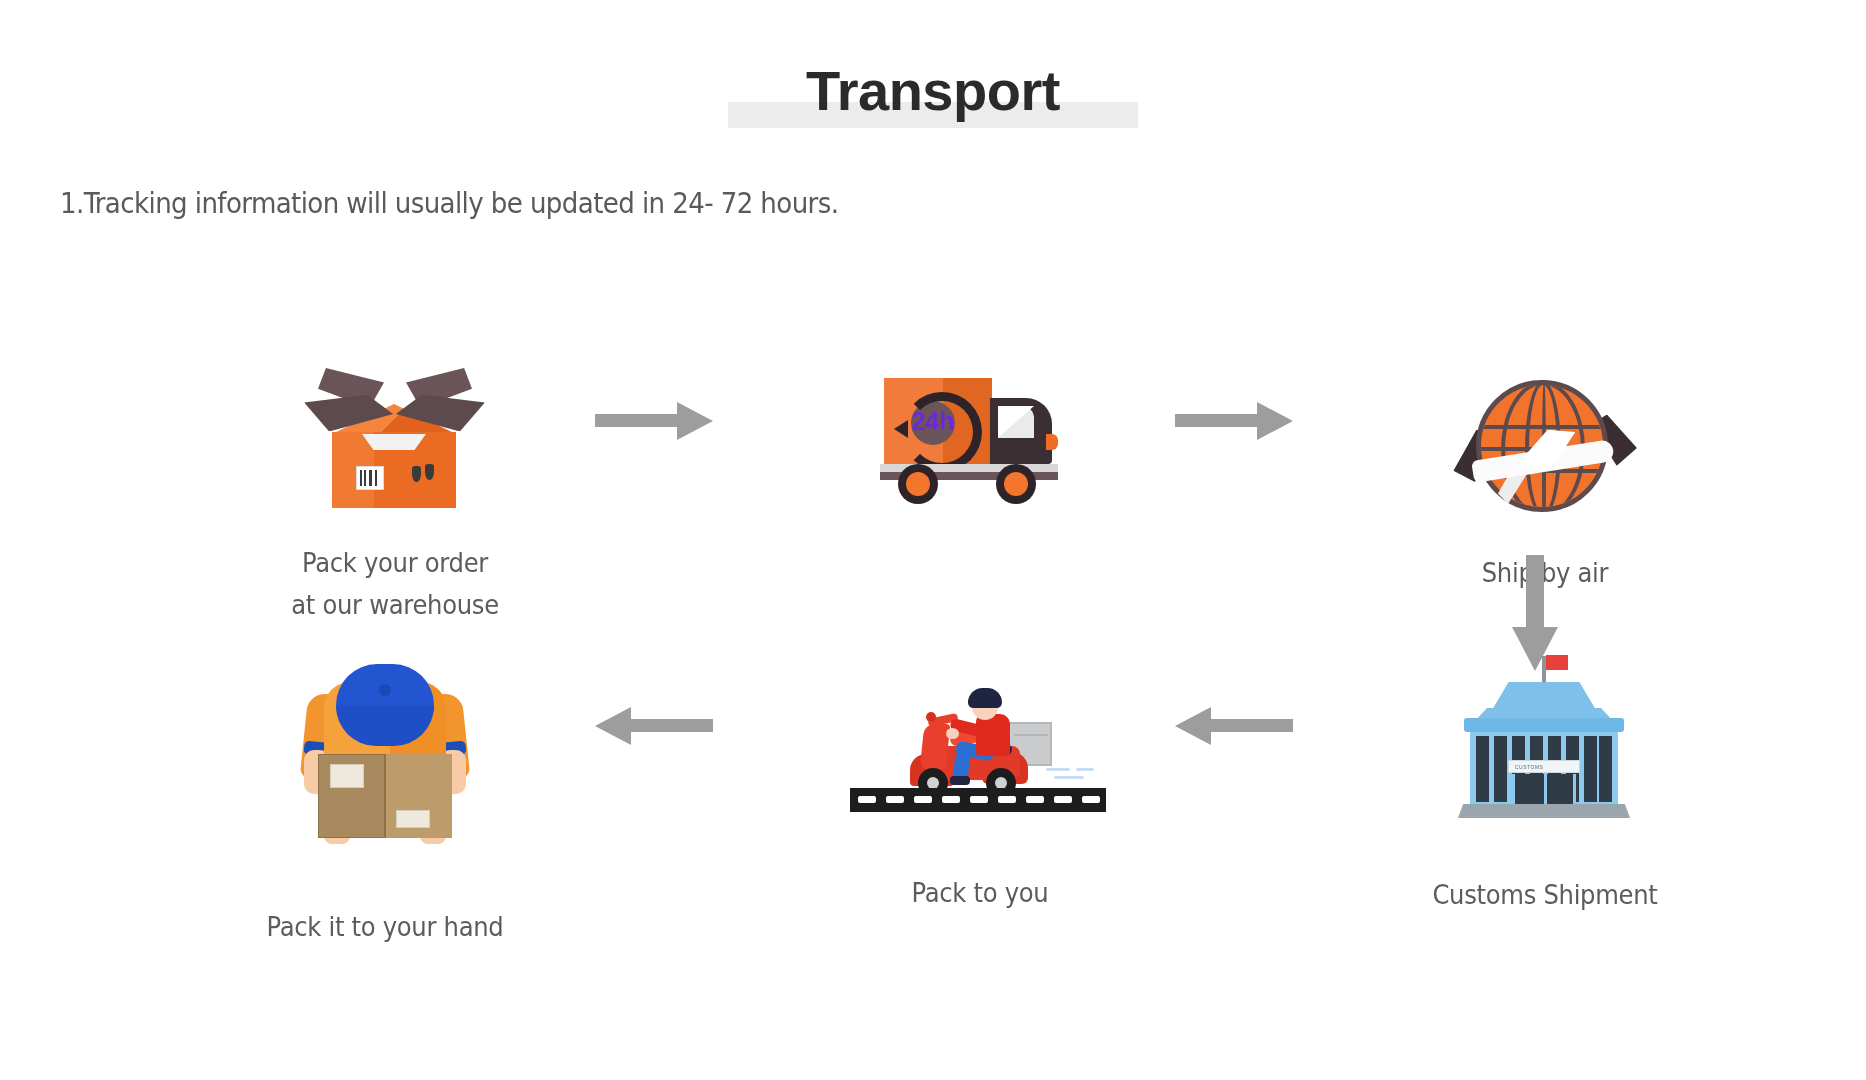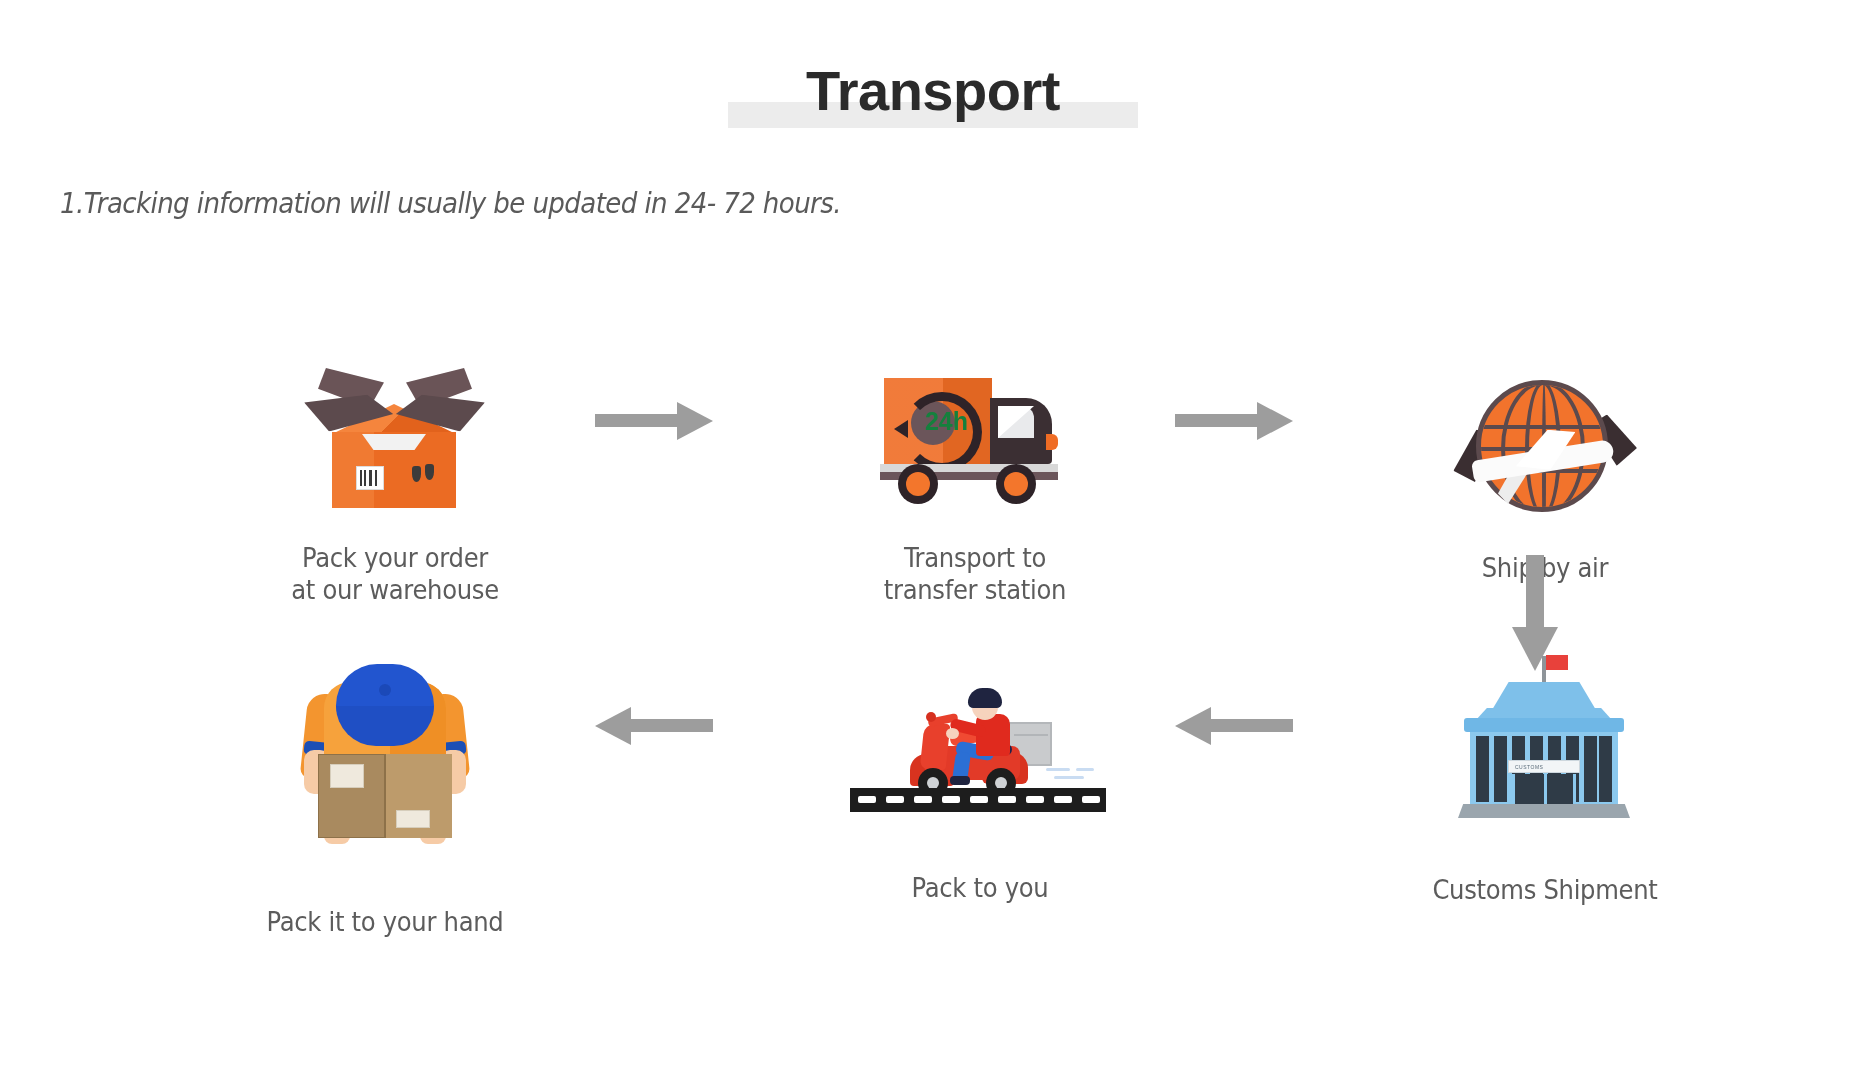--- a/index.html
+++ b/index.html
@@ -50,21 +50,21 @@
     left: 60px;
     top: 182px;
     width: 1700px;
     font-size: 29px;
     line-height: 43px;
     color: #5a5a5a;
     font-family: "DejaVu Sans", sans-serif;
     font-stretch: condensed;
     letter-spacing: -0.6px;
   }
-  .body-line { white-space: normal; font-style: italic; }
+  .body-line { white-space: normal; }
 
   
   .flow {
     position: absolute;
     left: 0;
     top: 360px;
     width: 1866px;
     height: 720px;
   }
   .cell {
@@ -73,21 +73,21 @@
   }
   .icon-box {
     position: relative;
     width: 190px;
     height: 160px;
     margin: 0 auto;
   }
   .caption {
     margin-top: 22px;
     font-size: 27px;
-    line-height: 32px;
+    line-height: 42px;
     color: #5c5c5c;
     font-family: "DejaVu Sans", sans-serif;
     font-stretch: condensed;
     letter-spacing: -0.3px;
     white-space: pre-line;
   }
 
   
   .cell-1 { left: 255px;  top: 0px;   width: 280px; }
   .cell-2 { left: 835px;  top: 0px;   width: 280px; }
@@ -239,22 +239,22 @@
     border-left-color: transparent;
   }
   .tr-ringfill {
     position: absolute; left: 31px; top: 41px;
     width: 44px; height: 44px;
     background: #6b555a;
     border-radius: 50%;
   }
   .tr-24h {
     position: absolute; left: 18px; top: 47px;
-    width: 70px; text-align: right;
-    color: #15803d; font-size: 25px; font-weight: bold;
+    width: 70px; text-align: center;
+    color: #6d28d9; font-size: 25px; font-weight: bold;
     font-family: "Liberation Sans", sans-serif;
   }
   .tr-ringarrow {
     position: absolute; left: 14px; top: 60px;
     width: 0; height: 0;
     border-top: 9px solid transparent;
     border-bottom: 9px solid transparent;
     border-right: 14px solid #2e2328;
   }
   .tr-cab {
@@ -743,22 +743,20 @@
         <div class="tr-24h">24h</div>
         <div class="tr-cab"></div>
         <div class="tr-window"></div>
         <div class="tr-light"></div>
         <div class="tr-chassis"></div>
         <div class="tr-chassis2"></div>
         <div class="wheel wheel-1"></div>
         <div class="wheel wheel-2"></div>
       </div>
     </div>
-    <div class="caption">Transport to
-transfer station</div>
   </div>
 
   <div class="arrow-h arrow-right arrow-b">
     <div class="shaft"></div>
       <div class="head"></div>
   </div>
 
   <div class="cell cell-3">
     <div class="icon-box">
       <div class="globe-icon">

